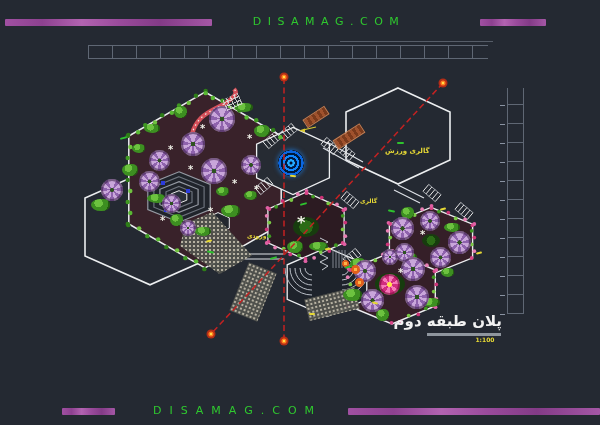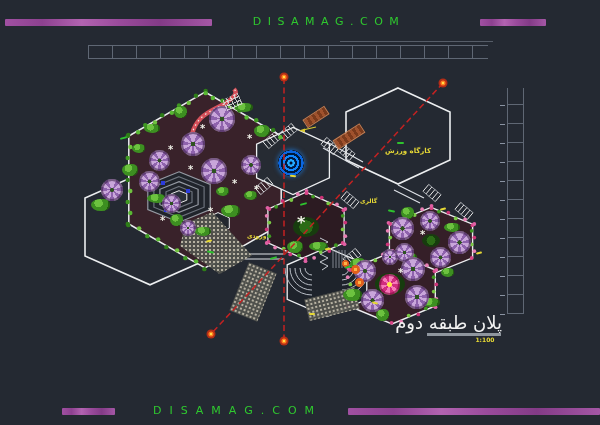--- a/index.html
+++ b/index.html
@@ -43,21 +43,21 @@
      repeating-linear-gradient(0deg,#ddd 0 1px,transparent 1px 4px),
      repeating-linear-gradient(90deg,#ddd 0 1px,transparent 1px 4px);opacity:.85;}
   .lab{position:absolute;color:#e6d835;white-space:nowrap;direction:rtl;font-weight:bold;}
   .accent{position:absolute;height:2px;border-radius:1px;}
   .ay{background:#e6d835;}
   .ag{background:#2ec22e;}
   .sparkle{position:absolute;color:#efefe6;font-size:10px;line-height:6px;font-weight:bold;}
   .plantsym{position:absolute;color:#f2f2e8;font-size:16px;line-height:10px;font-weight:bold;}
   .bluesq{position:absolute;width:4px;height:4px;background:#2b3bdd;}
   
-  .pltitle{position:absolute;color:#f2f2f2;font-weight:normal;font-size:18px;direction:rtl;
+  .pltitle{position:absolute;color:#f2f2f2;font-weight:bold;font-size:15px;direction:rtl;
            text-align:center;white-space:nowrap;}
   .underbar{position:absolute;height:2.5px;background:#8f969e;}
   .scaletxt{position:absolute;color:#e6d835;font-size:6px;font-weight:bold;text-align:center;}
 </style>
 </head>
 <body>
 
 <div class="stage">
 
   <div class="bar" style="left:5px;top:19px;width:207px;"></div>
@@ -374,21 +374,21 @@
       <circle cx="443" cy="83" r="4.5" fill="#cc2e12" opacity="0.85"></circle>
       <circle cx="443" cy="83" r="2.6" fill="#ff7b1d"></circle>
       <circle cx="443" cy="83" r="1.2" fill="#ffe14d"></circle>
       <circle cx="211" cy="334" r="4.5" fill="#cc2e12" opacity="0.85"></circle>
       <circle cx="211" cy="334" r="2.6" fill="#ff7b1d"></circle>
       <circle cx="211" cy="334" r="1.2" fill="#ffe14d"></circle>
       <line x1="316" y1="127" x2="303" y2="130" stroke="#d8c832" stroke-width="1.2"></line>
       <polygon points="299,130.5 305,128.5 305,132.5" fill="#d8c832"></polygon>
     </svg>
   <div id="notes" class="abs" style="left:0;top:0;width:600px;height:425px;pointer-events:none;">
-      <div class="lab" style="left: 385px; top: 147px; font-size: 7px;">کارگاه ورزش</div>
+      <div class="lab" style="left: 385px; top: 147px; font-size: 7px;">گالری ورزش</div>
       <div class="lab" style="left: 360px; top: 197px; font-size: 6px;">گالری</div>
       <div class="lab" style="left: 247px; top: 232px; font-size: 6px;">ورودی</div>
       <div class="accent ay" style="left: 325px; top: 248px; width: 6px; transform: rotate(-7deg);"></div>
       <div class="accent ay" style="left: 440px; top: 208px; width: 6px; transform: rotate(-12deg);"></div>
       <div class="accent ay" style="left: 476px; top: 252px; width: 6px; transform: rotate(-12deg);"></div>
       <div class="accent ay" style="left: 206px; top: 240px; width: 6px; transform: rotate(-14deg);"></div>
       <div class="accent ay" style="left: 290px; top: 175px; width: 6px; transform: rotate(5deg);"></div>
       <div class="accent ay" style="left: 309px; top: 313px; width: 6px; transform: rotate(2deg);"></div>
       <div class="accent ay" style="left: 372px; top: 302px; width: 6px; transform: rotate(14deg);"></div>
       <div class="accent ag" style="left: 120px; top: 137px; width: 7px; transform: rotate(-15deg);"></div>

